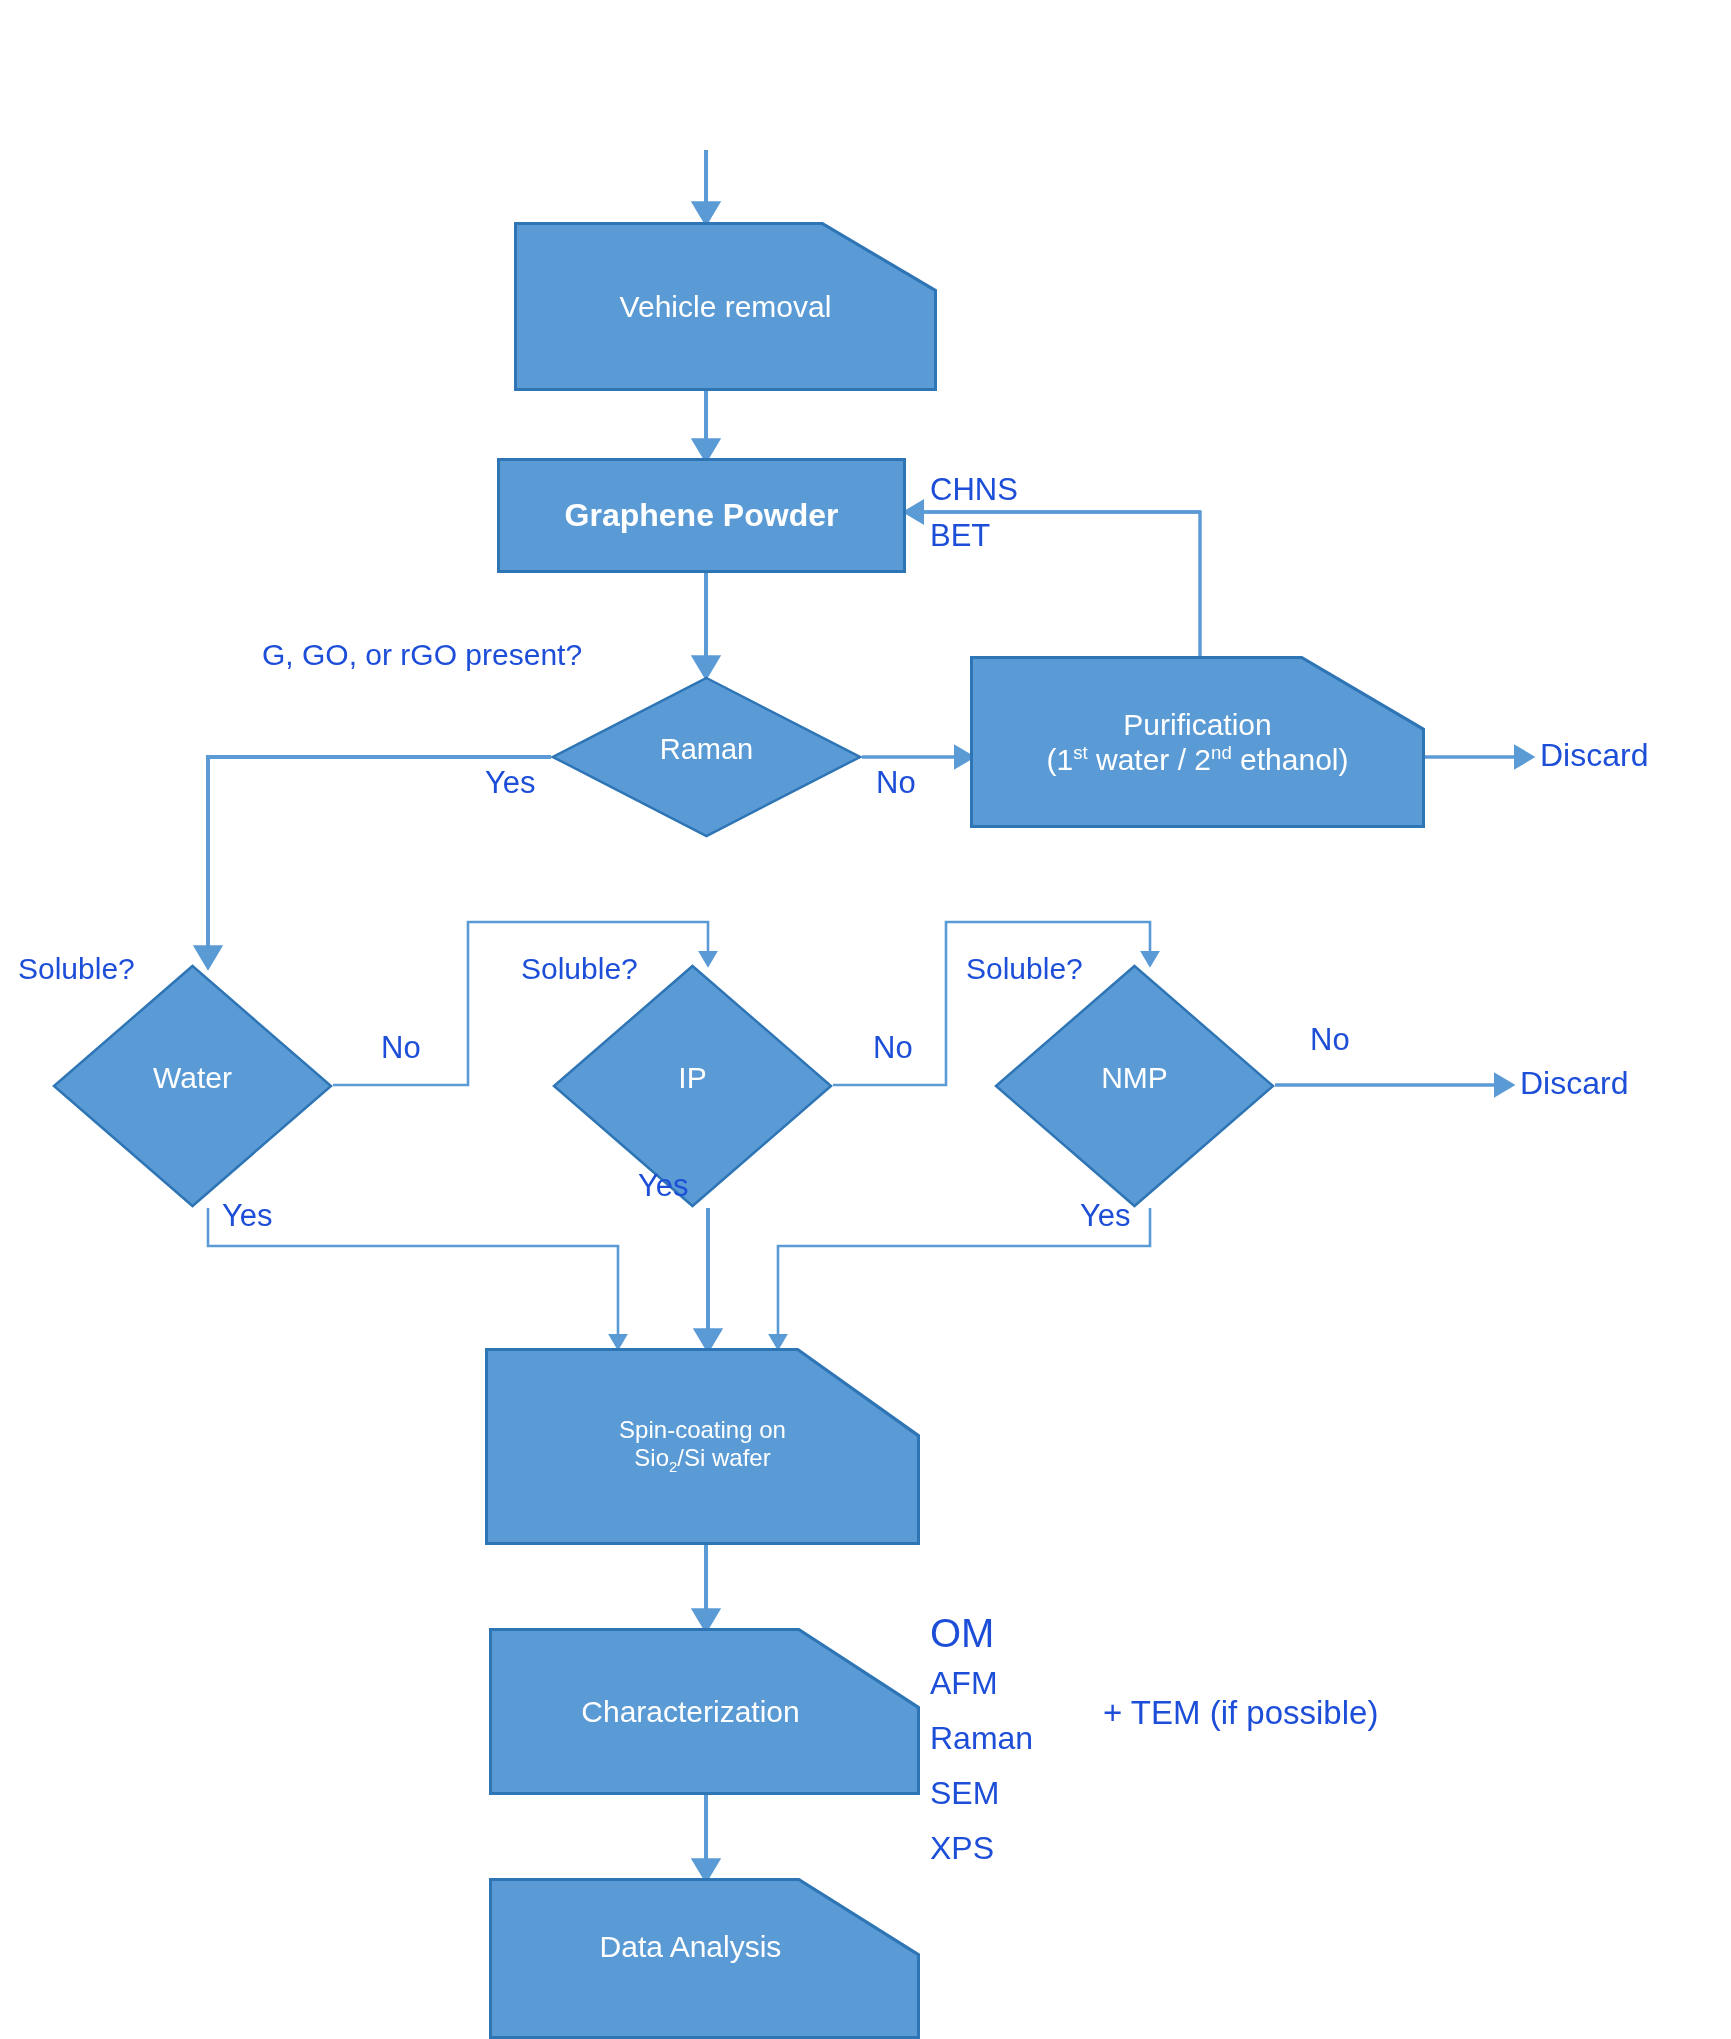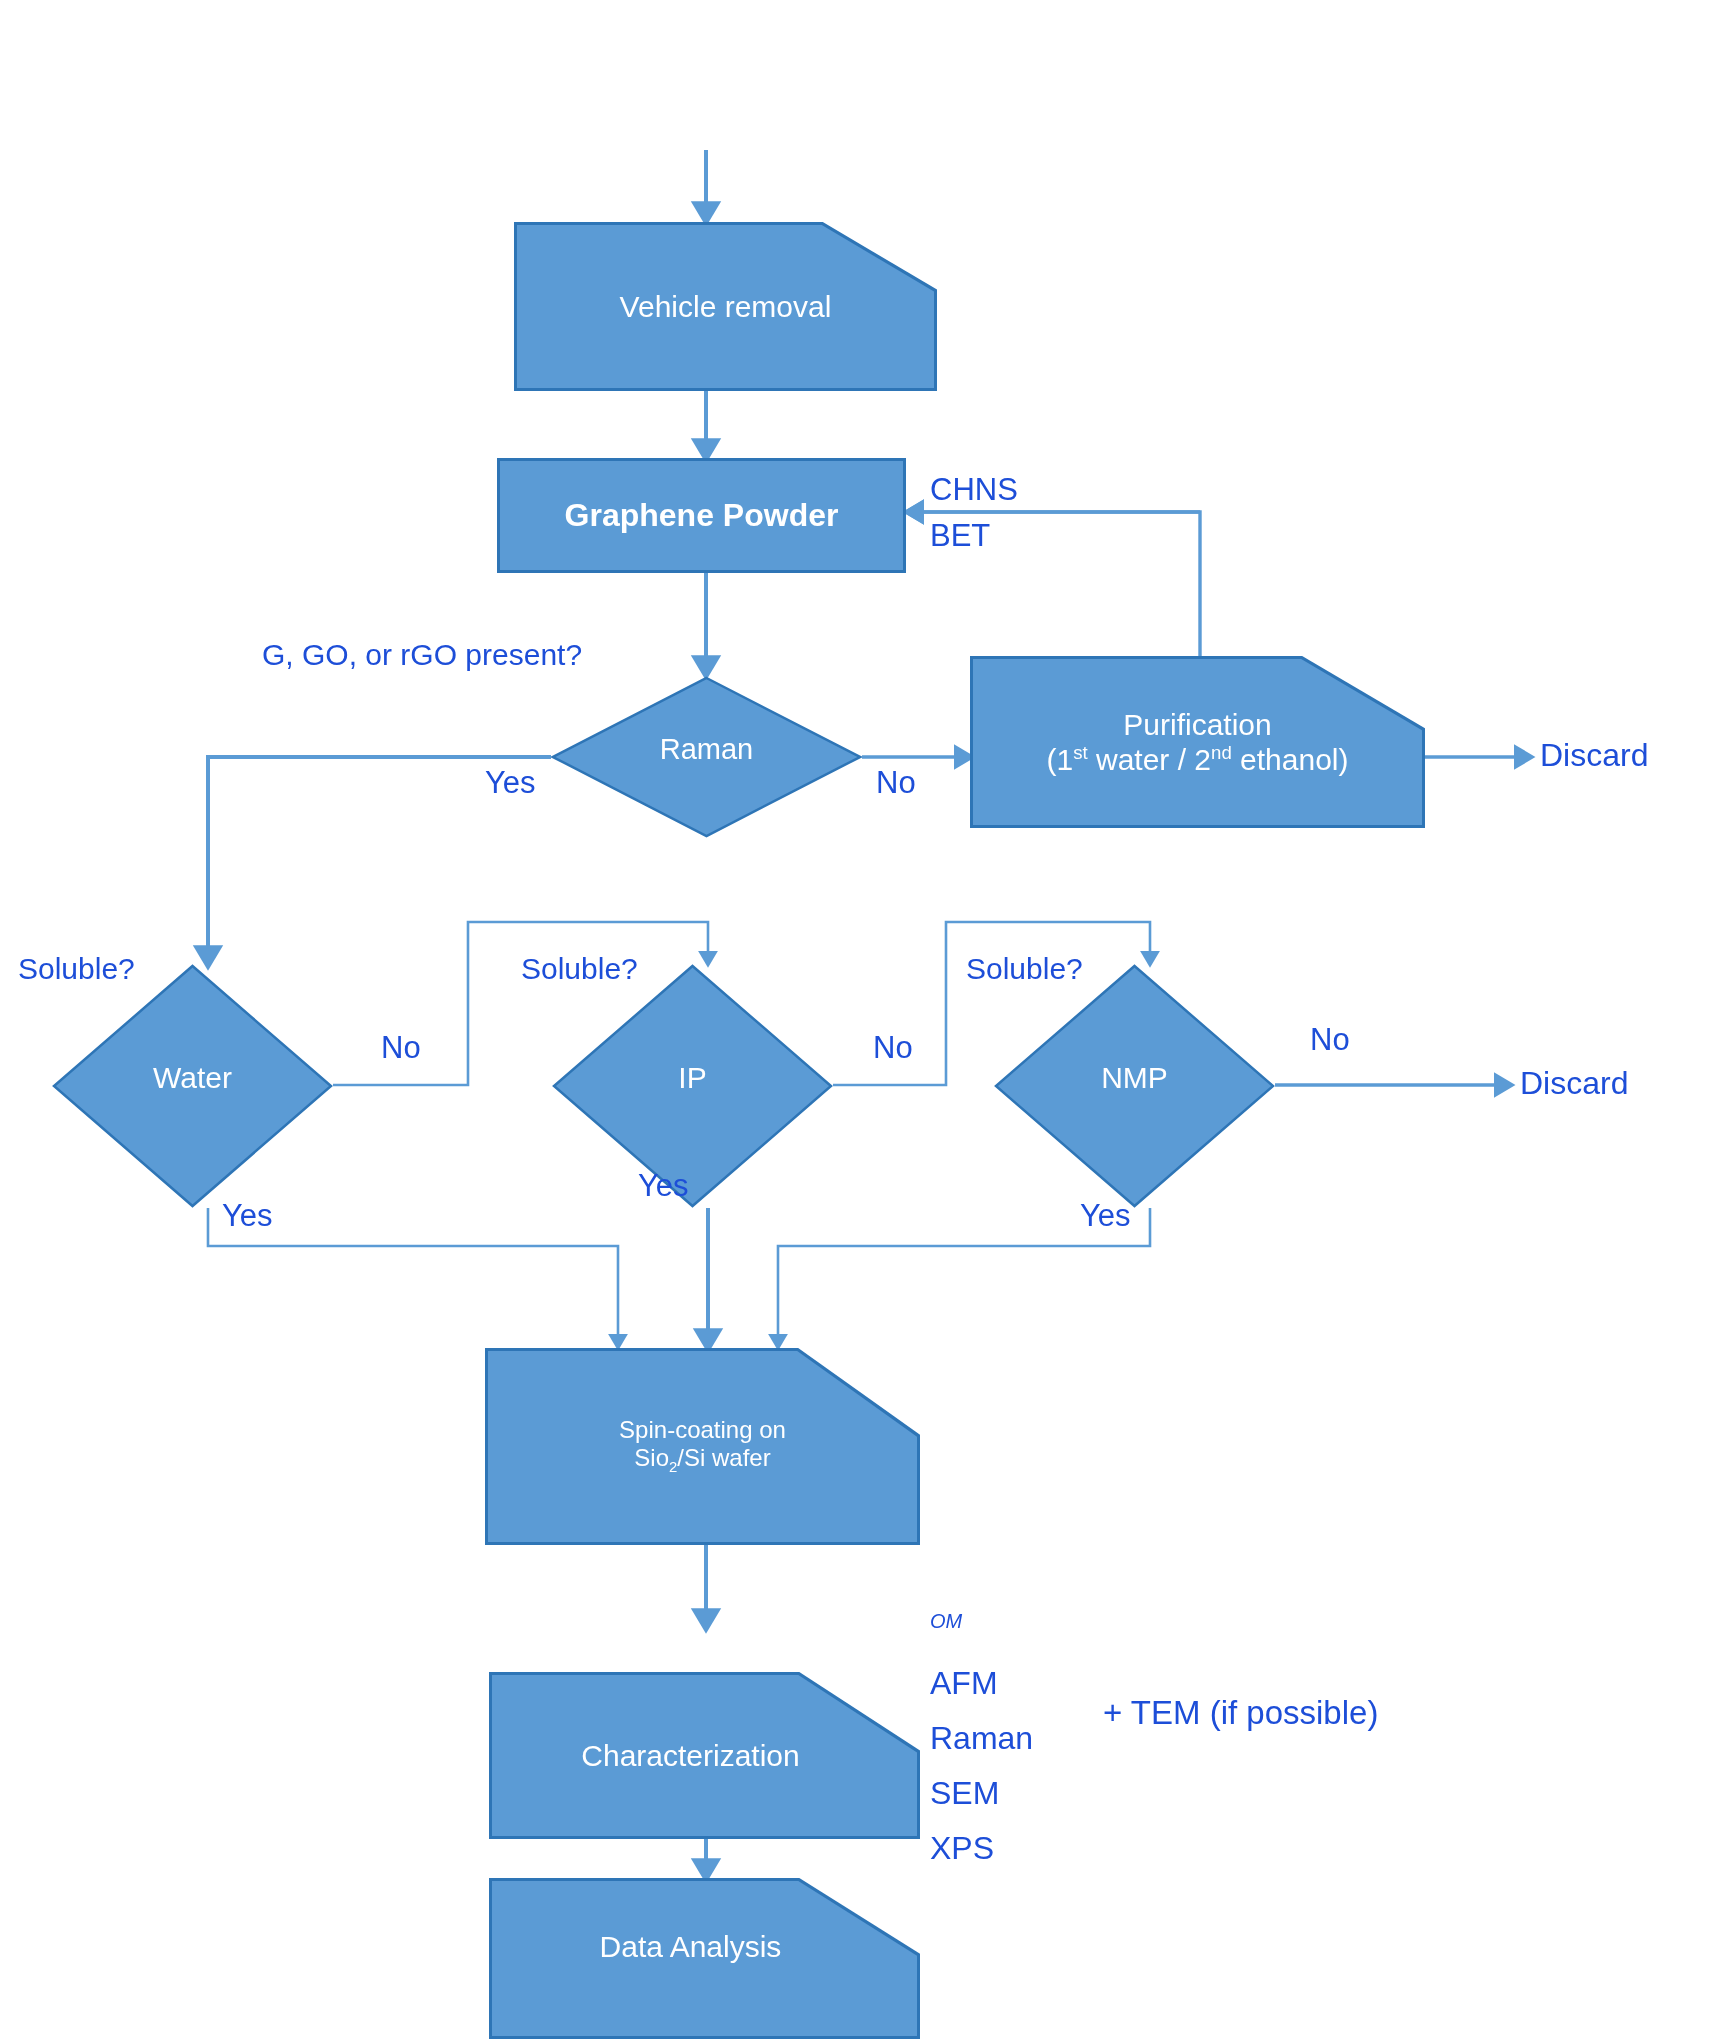--- a/index.html
+++ b/index.html
@@ -217,28 +217,28 @@
                 background:#5B9BD5; font-size:24px; flex-direction:column;">
       <div>Spin-coating on</div>
       <div>
         <span>Sio</span><sub>2</sub><span>/Si wafer</span>
       </div>
     </div>
   </div>
 
   <div class="node penta" style="left:489px; top:1628px; width:431px; height:167px;
               clip-path: polygon(0 0, 72% 0, 100% 47%, 100% 100%, 0 100%);
-              background:#2E75B6;margin-top:44px;">
+              background:#2E75B6;">
     <div class="penta-inner" style="clip-path: polygon(3px 3px, calc(72% - 1px) 3px, calc(100% - 3px) calc(47% + 2px), calc(100% - 3px) calc(100% - 3px), 3px calc(100% - 3px));
                 background:#5B9BD5; font-size:30px;">
       <span style="transform:translateX(-14px);">Characterization</span>
     </div>
   </div>
 
-  <div class="olabel" style="left:930px; top:1610px; font-size:20px;font-style:italic;">OM</div>
+  <div class="olabel" style="left:930px; top:1610px; font-size:40px;">OM</div>
   <div class="olabel" style="left:930px; top:1665px; font-size:32px;">AFM</div>
   <div class="olabel" style="left:930px; top:1720px; font-size:32px;">Raman</div>
   <div class="olabel" style="left:930px; top:1775px; font-size:32px;">SEM</div>
   <div class="olabel" style="left:930px; top:1830px; font-size:32px;">XPS</div>
 
   <div class="olabel" style="left:1103px; top:1694px; font-size:33px;">+ TEM (if possible)</div>
 
   <div class="node penta" style="left:489px; top:1878px; width:431px; height:161px;
               clip-path: polygon(0 0, 72% 0, 100% 47%, 100% 100%, 0 100%);
               background:#2E75B6;">

